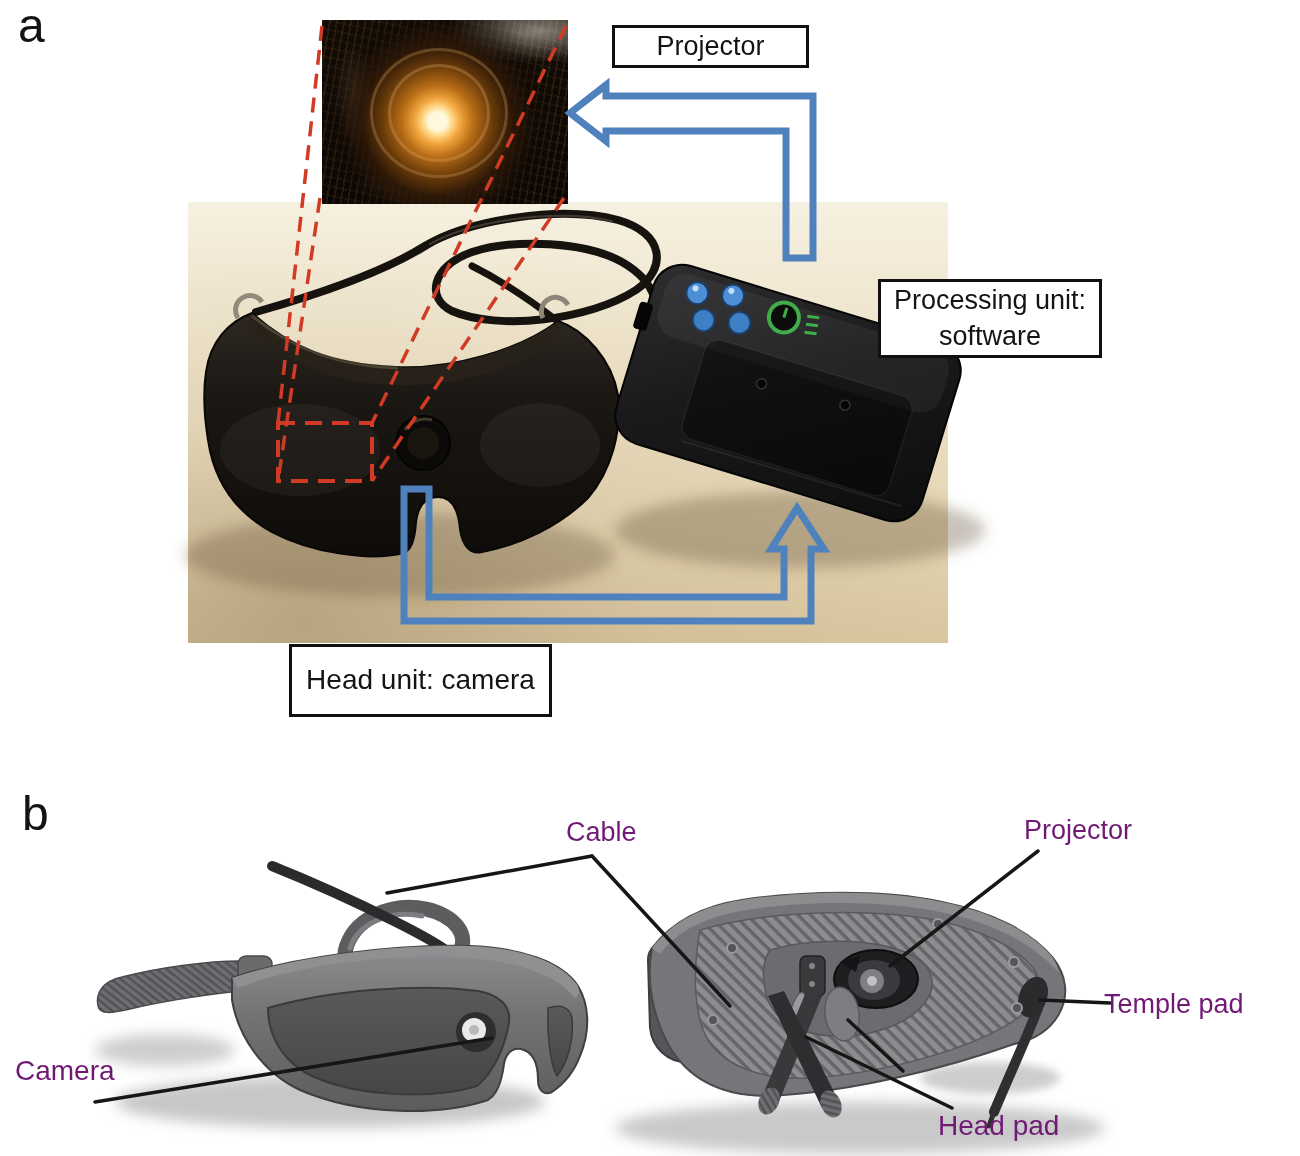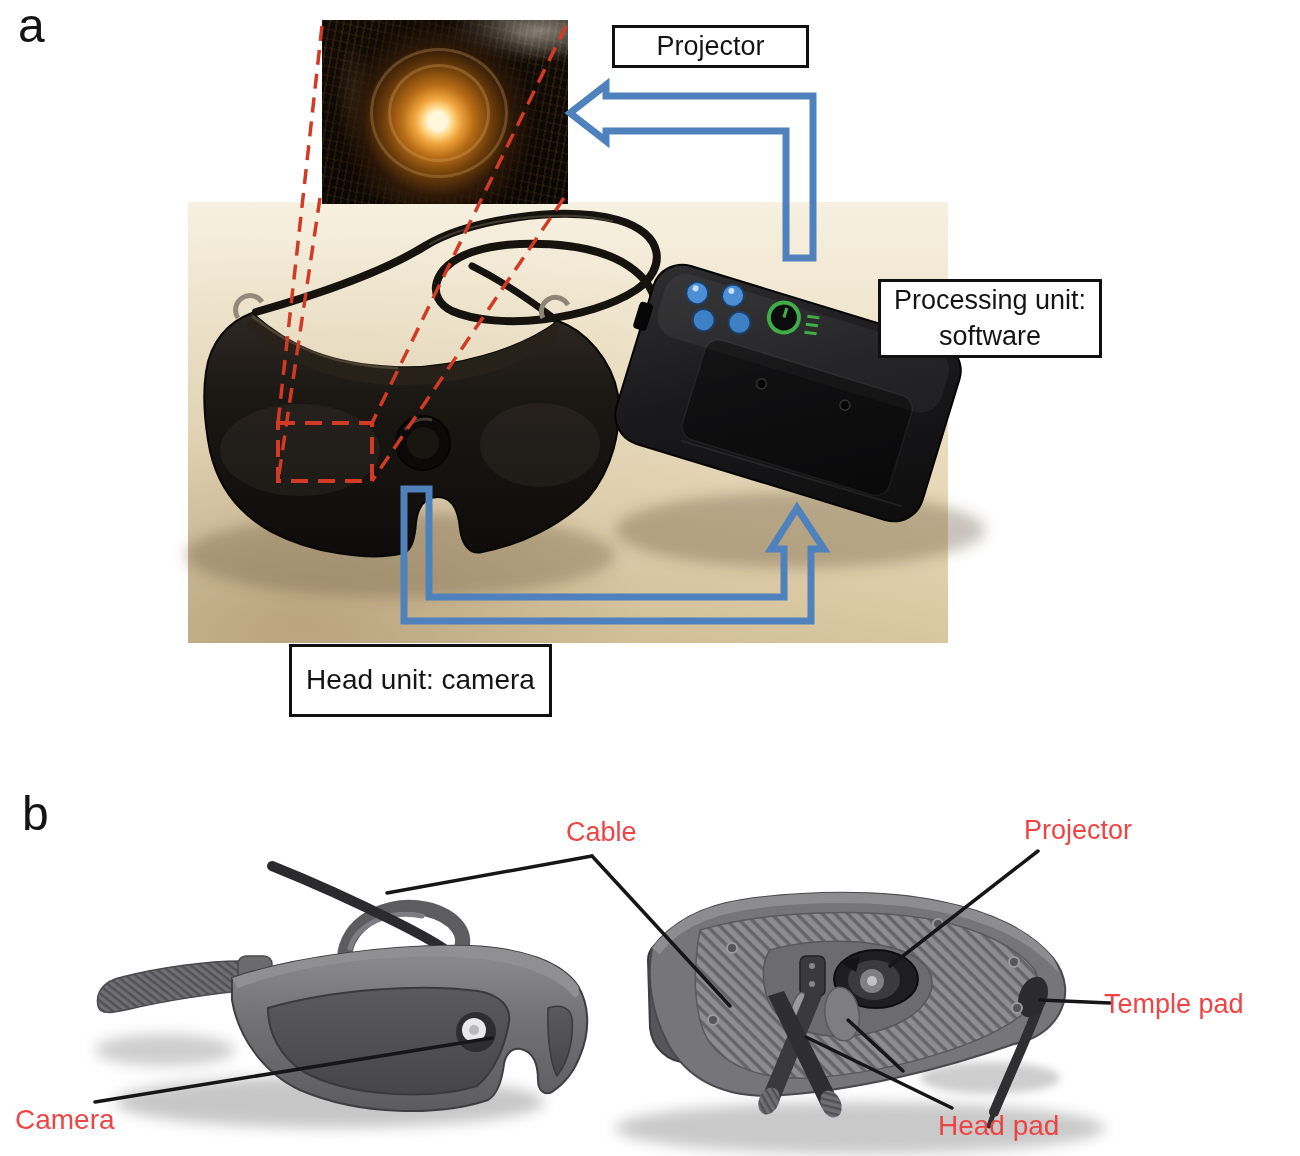--- a/index.html
+++ b/index.html
@@ -11,21 +11,21 @@
   svg{display:block;}
   
   .panel-letter{font-size:48px;line-height:1;color:#141414;}
   
   .label-box{
     position:absolute;background:#ffffff;border:3.5px solid #101010;
     display:flex;flex-direction:column;align-items:center;justify-content:center;
     text-align:center;font-size:27px;line-height:1.3;color:#141414;box-sizing:border-box;
   }
   
-  .callout-label{position:absolute;font-size:27px;line-height:1.1;color:#ef4444;white-space:nowrap;}
+  .callout-label{position:absolute;font-size:27px;line-height:1.1;color:#701a75;white-space:nowrap;}
   
   #inset-photo{
     left:322px;top:20px;width:246px;height:184px;z-index:2;
     background:
       radial-gradient(circle at 47% 55%, #fff8dc 0 9px, #ffd685 15px, #f0a43d 23px, #b86d16 36px, #6b3c0a 55px, rgba(46,24,7,.85) 75px, rgba(18,10,4,.35) 98px, transparent 120px),
       radial-gradient(ellipse 130px 45px at 88% 6%, rgba(225,220,210,.55), transparent 70%),
       radial-gradient(ellipse 26px 70px at 13% 40%, rgba(160,125,85,.30), transparent 75%),
       radial-gradient(ellipse 110px 30px at 46% 90%, rgba(150,108,58,.28), transparent 75%),
       repeating-linear-gradient(100deg, rgba(125,88,48,.20) 0 2px, transparent 2px 7px),
       repeating-linear-gradient(12deg, rgba(95,62,30,.16) 0 2px, transparent 2px 9px),
@@ -292,16 +292,16 @@
     <span>software</span>
   </div>
 
   <div class="label-box" style="left:289px;top:644px;width:263px;height:73px;font-size:28px;z-index:4">
     <span>Head unit: camera</span>
   </div>
 
   <div class="callout-label" style="left:566px;top:818px;z-index:4">Cable</div>
   <div class="callout-label" style="left:1024px;top:816px;z-index:4">Projector</div>
   <div class="callout-label" style="left:1104px;top:990px;z-index:4">Temple pad</div>
-  <div class="callout-label" style="left:15px;top:1105px;font-size:28px;z-index:4">Camera</div>
+  <div class="callout-label" style="left:15px;top:1056px;font-size:28px;z-index:4">Camera</div>
   <div class="callout-label" style="left:938px;top:1111px;font-size:28px;z-index:4">Head pad</div>
 
 </div>
 
 </body></html>

